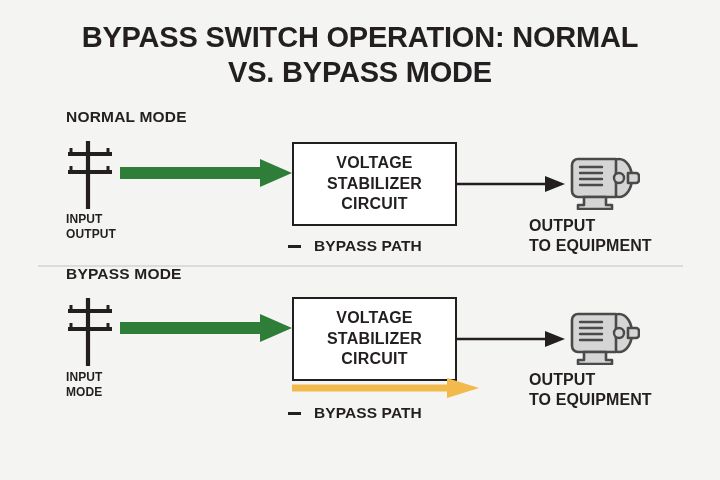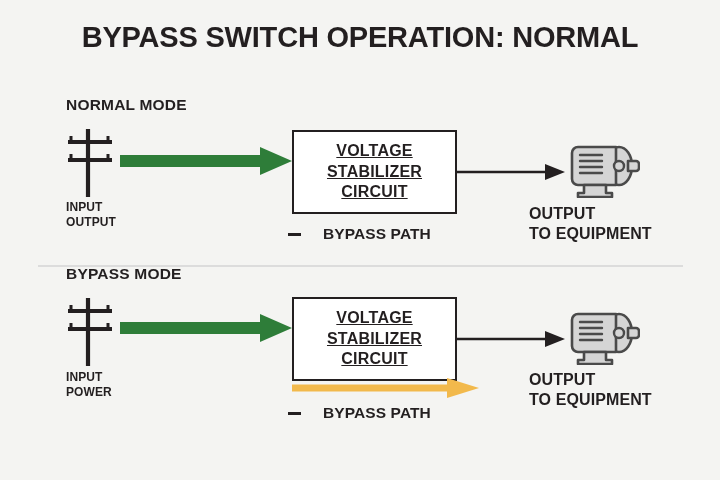--- a/index.html
+++ b/index.html
@@ -43,21 +43,21 @@
     position: absolute;
     left: 38px;
     top: 265px;
     width: 645px;
     height: 2px;
     background: #dcdcdc;
   }
 
   
   .row { position: absolute; left: 0; width: 720px; }
-  .row-normal { top: 96px; height: 160px; }
+  .row-normal { top: 108px; height: 160px; }
   .row-bypass { top: 265px; height: 165px; }
 
   .mode-label {
     position: absolute;
     left: 66px;
     top: 0;
     font-size: 15.5px;
     font-weight: bold;
     letter-spacing: 0.2px;
     white-space: nowrap;
@@ -97,21 +97,20 @@
   
   .box {
     position: absolute;
     box-sizing: border-box;
     border: 2.5px solid #231f20;
     background: #ffffff;
     display: flex;
     flex-direction: column;
     align-items: center;
     justify-content: center;
-    text-decoration: underline;
   }
   .row-normal .box { left: 292px; top: 34px; width: 165px; height: 84px; }
   .row-bypass .box { left: 292px; top: 32px; width: 165px; height: 84px; }
   .box .line {
     display: block;
     font-size: 16px;
     font-weight: bold;
     line-height: 1.28;
     letter-spacing: 0.2px;
     text-align: center;
@@ -130,21 +129,21 @@
 
   
   .bypass-caption {
     position: absolute;
     font-size: 15.5px;
     font-weight: bold;
     letter-spacing: 0.1px;
     white-space: nowrap;
     display: flex;
     align-items: center;
-    gap: 22px;
+    gap: 13px;
   }
   .bypass-caption .dash {
     display: inline-block;
     width: 13px;
     height: 3px;
     background: #231f20;
   }
   .row-normal .bypass-caption { left: 288px; top: 129px; }
   .row-bypass .bypass-caption { left: 288px; top: 139px; }
 
@@ -180,20 +179,21 @@
   .row-bypass .output-label { top: 105px; }
   .output-label .line { display: block; }
 </style>
 </head>
 <body>
 
 <div class="stage">
 
   <div class="title">
     <span class="line">BYPASS SWITCH OPERATION: NORMAL</span>
+    <span class="line">VS. BYPASS MODE</span>
   </div>
 
   <div class="row row-normal">
 
     <div class="mode-label">NORMAL MODE</div>
 
     <div class="pole">
       <svg width="68" height="70" viewBox="0 0 68 70">
         <g stroke="#231f20" stroke-width="4.2" stroke-linecap="butt" fill="none">
           <line x1="26" y1="2" x2="26" y2="70"></line>
@@ -279,21 +279,21 @@
           <line x1="9" y1="9" x2="9" y2="15"></line>
           <line x1="46" y1="9" x2="46" y2="15"></line>
           <line x1="9" y1="27" x2="9" y2="33"></line>
           <line x1="46" y1="27" x2="46" y2="33"></line>
         </g>
       </svg>
     </div>
 
     <div class="input-label">
       <span class="line">INPUT</span>
-      <span class="line">POWER</span>
+      <span class="line">MODE</span>
     </div>
 
     <div class="green-arrow">
       <svg width="172" height="30" viewBox="0 0 172 30">
         <polygon points="0,9 140,9 140,1 172,15 140,29 140,21 0,21" fill="#2e7d39"></polygon>
       </svg>
     </div>
 
     <div class="box">
       <span class="line">VOLTAGE</span>

